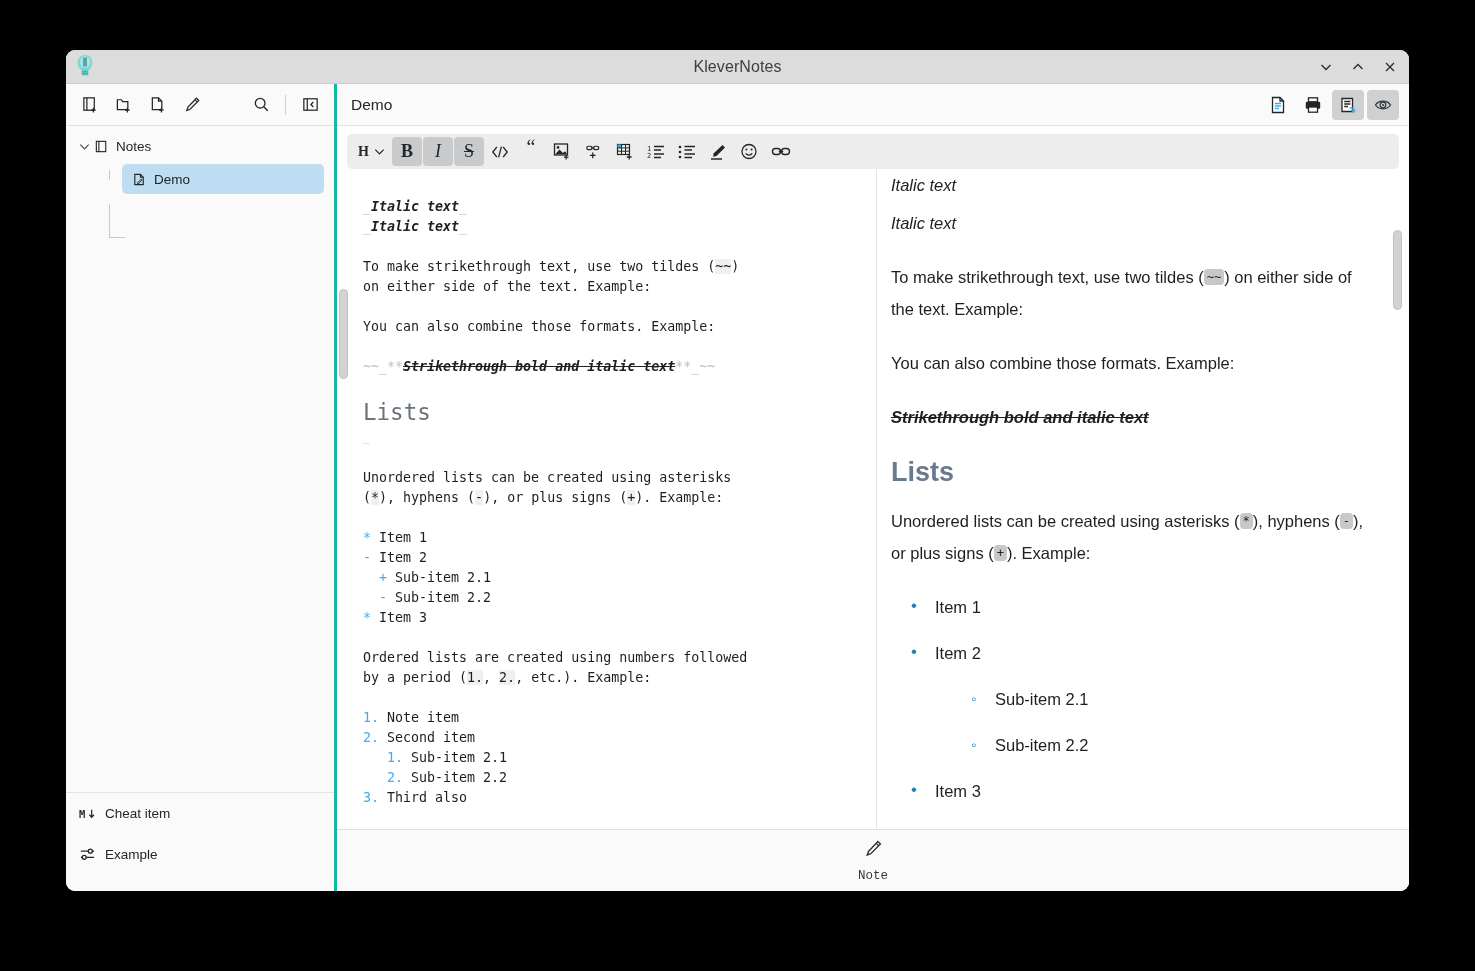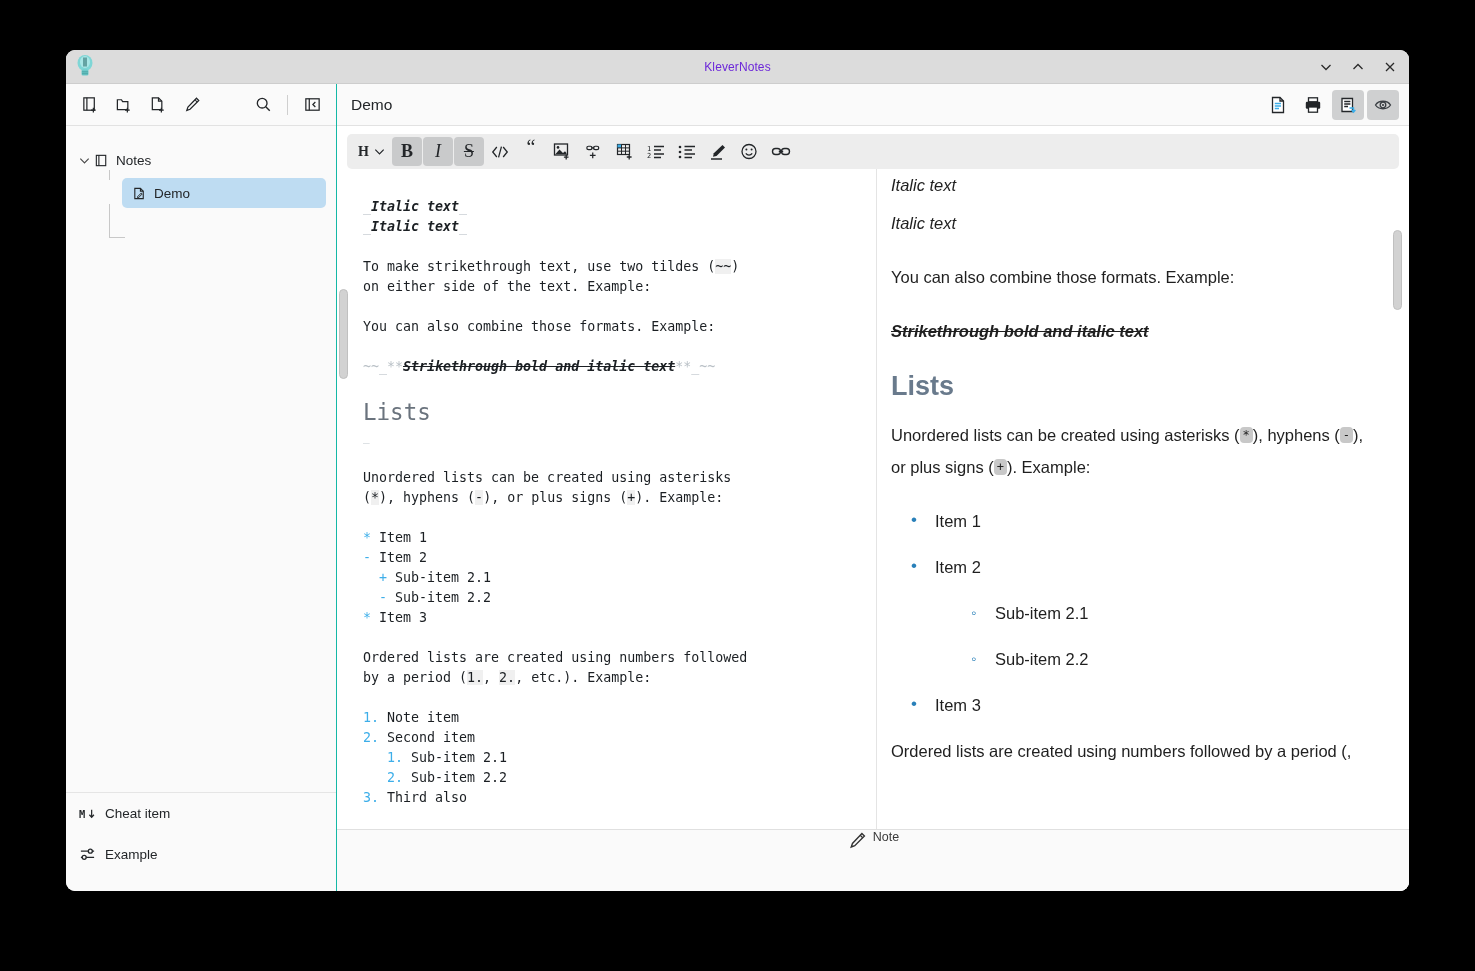--- a/index.html
+++ b/index.html
@@ -23,41 +23,41 @@
   #titlebar {
     height: 34px; flex: 0 0 34px;
     background: #dcdcdc;
     border-bottom: 1px solid #cdcdcd;
     display: flex; align-items: center;
     position: relative;
   }
   #app-logo { position: absolute; left: 8px; top: 3px; width: 22px; height: 26px; }
   #title-text {
     width: 100%; text-align: center;
-    font-size: 12px; color: #6d28d9; letter-spacing: .1px;
+    font-size: 16px; color: #404040; letter-spacing: .1px;
   }
   #win-controls {
     position: absolute; right: 8px; top: 0; height: 34px;
     display: flex; align-items: center; gap: 10px;
   }
   .win-btn {
     width: 22px; height: 22px; display: flex;
     align-items: center; justify-content: center;
     color: #2a2a2a; cursor: pointer;
   }
 
   
   #body { flex: 1 1 auto; display: flex; min-height: 0; }
 
   
   #sidebar {
     width: 271px; flex: 0 0 271px;
     background: #fafafa;
-    border-right: 1px solid #14b8a6;
-    display: flex; flex-direction: column; gap: 14px;
+    border-right: 3px solid #14b8a6;
+    display: flex; flex-direction: column;
   }
   #sidebar-toolbar {
     height: 42px; flex: 0 0 42px;
     display: flex; align-items: center;
     padding: 0 8px; gap: 2px;
     border-bottom: 1px solid #e2e2e2;
     background: #fafafa;
   }
   .tb-icon {
     width: 32px; height: 30px;
@@ -201,23 +201,24 @@
   }
 
   
   #bottom-bar {
     height: 62px; flex: 0 0 62px;
     background: #fafafa; border-top: 1px solid #e0e0e0;
     display: flex; align-items: center;
   }
   .btab {
     flex: 1 1 0; height: 62px; cursor: pointer;
-    display: flex; flex-direction: row;
-    justify-content: center; gap: 5px;
+    display: flex; flex-direction: column;
+    align-items: center; justify-content: center; gap: 5px;
     color: #333;
+    font-family: Liberation Mono, monospace;
   }
   .btab-label { font-size: 12.5px; color: #3a3a3a; }
 </style>
 </head>
 <body>
 
 <div id="window">
 
   <div id="titlebar">
     <div id="app-logo">
@@ -533,20 +534,21 @@
           </div>
         </div>
 
         <div id="preview-pane">
           <div class="vscroll" style="right:7px; top:61px; height:80px;"></div>
 
           <div id="preview-text">
             <p style="margin-bottom:6px"><em class="pv-ital">Italic text</em></p>
             <p><em class="pv-ital">Italic text</em></p>
 
+            <p><span>To make strikethrough text, use two tildes (</span><code class="pv-code">~~</code><span>) on either side of the text. Example:</span></p>
 
             <p>You can also combine those formats. Example:</p>
 
             <p><span class="pv-strike">Strikethrough bold and italic text</span></p>
 
             <h2>Lists</h2>
 
             <p><span>Unordered lists can be created using asterisks (</span><code class="pv-code">*</code><span>), hyphens (</span><code class="pv-code">-</code><span>), or plus signs (</span><code class="pv-code">+</code><span>). Example:</span></p>
 
             <ul>

